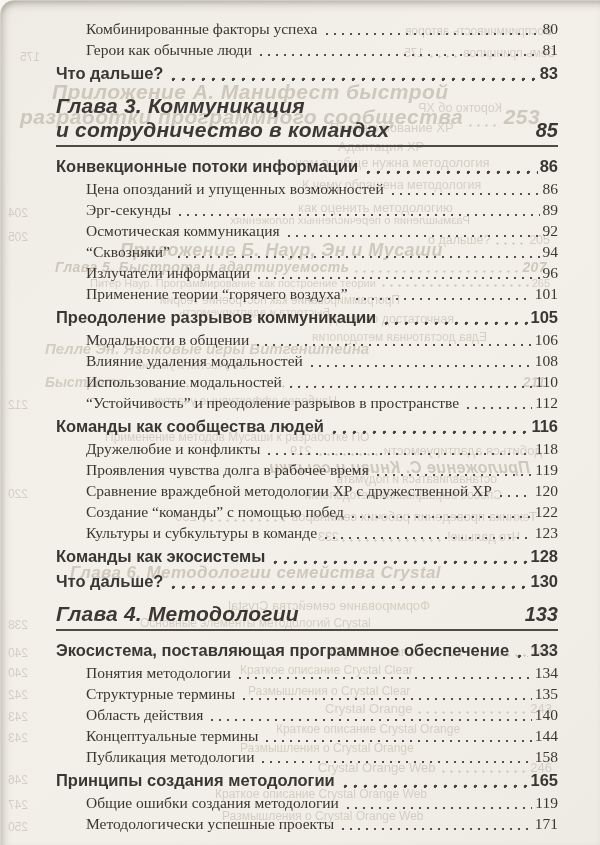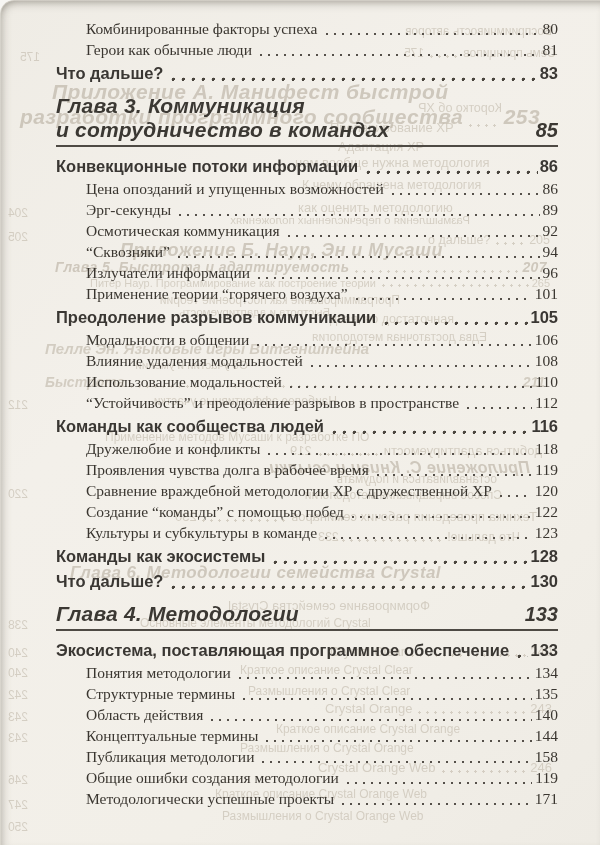--- a/index.html
+++ b/index.html
@@ -404,20 +404,25 @@
       <div class="row sub">
         <span class="t">Концептуальные термины</span>
         <span class="lead"></span>
         <span class="pg">144</span>
       </div>
       <div class="row sub">
         <span class="t">Публикация методологии</span>
         <span class="lead"></span>
         <span class="pg">158</span>
       </div>
+      <div class="row lvl">
+        <span class="t">Принципы создания методологии</span>
+        <span class="lead"></span>
+        <span class="pg">165</span>
+      </div>
       <div class="row sub">
         <span class="t">Общие ошибки создания методологии</span>
         <span class="lead"></span>
         <span class="pg">119</span>
       </div>
       <div class="row sub">
         <span class="t">Методологически успешные проекты</span>
         <span class="lead"></span>
         <span class="pg">171</span>
       </div>

